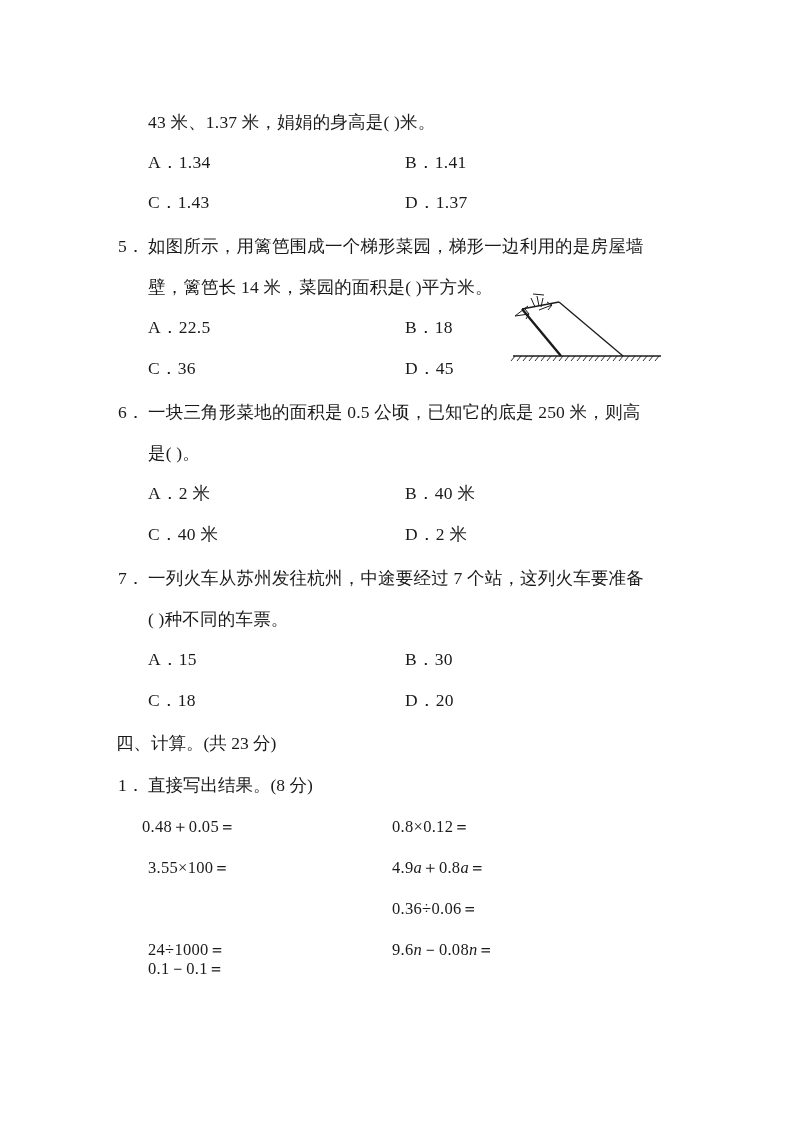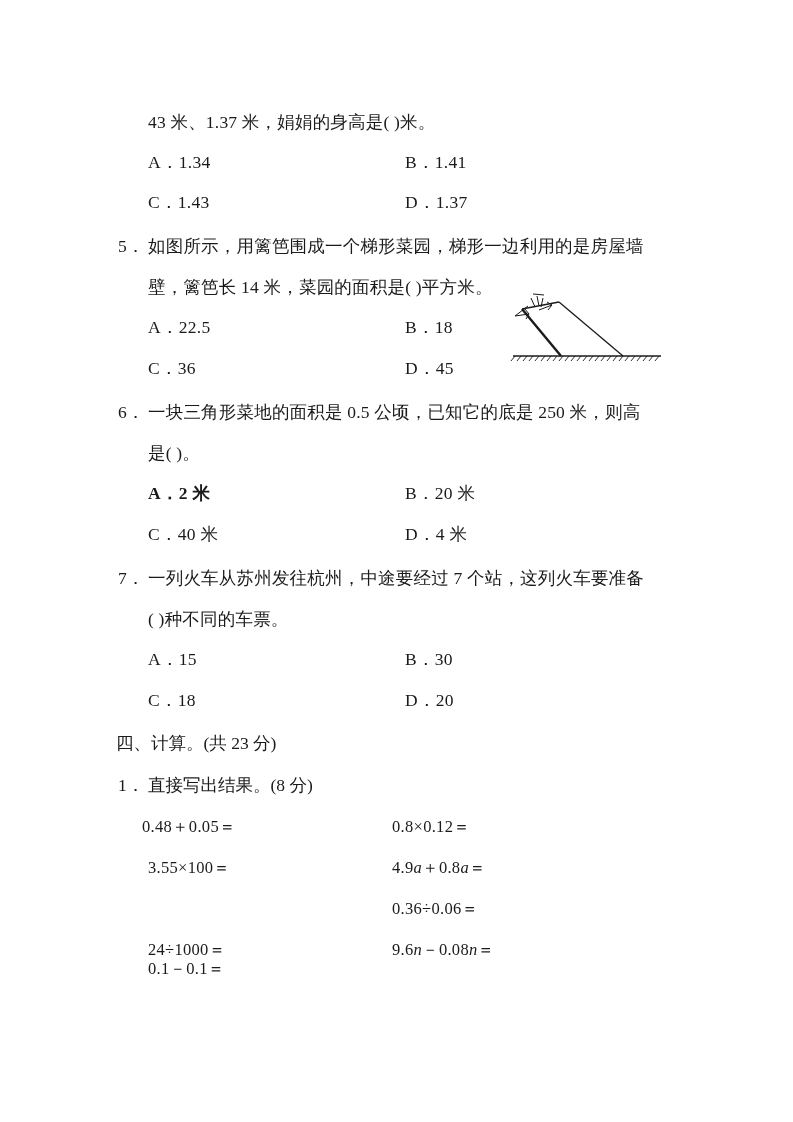--- a/index.html
+++ b/index.html
@@ -143,24 +143,24 @@
       </g>
 
       <line x1="128" y1="64" x2="64" y2="10" stroke="#1a1a1a" stroke-width="0.7" stroke-dasharray="2 2" opacity="0"></line>
     </svg>
   </div>
 
   <div class="qnum" style="left:118px; top:402px;">6．</div>
   <div class="line" style="left:148px; top:402px;">一块三角形菜地的面积是 0.5 公顷，已知它的底是 250 米，则高</div>
   <div class="line" style="left:148px; top:443px;">是(    )。</div>
 
-  <div class="opt" style="left:148px; top:483px;font-weight:bold;">A．2 米</div>
-  <div class="opt" style="left:405px; top:483px;">B．20 米</div>
+  <div class="opt" style="left:148px; top:483px;">A．2 米</div>
+  <div class="opt" style="left:405px; top:483px;">B．40 米</div>
   <div class="opt" style="left:148px; top:524px;">C．40 米</div>
-  <div class="opt" style="left:405px; top:524px;">D．4 米</div>
+  <div class="opt" style="left:405px; top:524px;">D．2 米</div>
 
   <div class="qnum" style="left:118px; top:568px;">7．</div>
   <div class="line" style="left:148px; top:568px;">一列火车从苏州发往杭州，中途要经过 7 个站，这列火车要准备</div>
   <div class="line" style="left:148px; top:609px;">(     )种不同的车票。</div>
 
   <div class="opt" style="left:148px; top:649px;">A．15</div>
   <div class="opt" style="left:405px; top:649px;">B．30</div>
   <div class="opt" style="left:148px; top:690px;">C．18</div>
   <div class="opt" style="left:405px; top:690px;">D．20</div>
 

